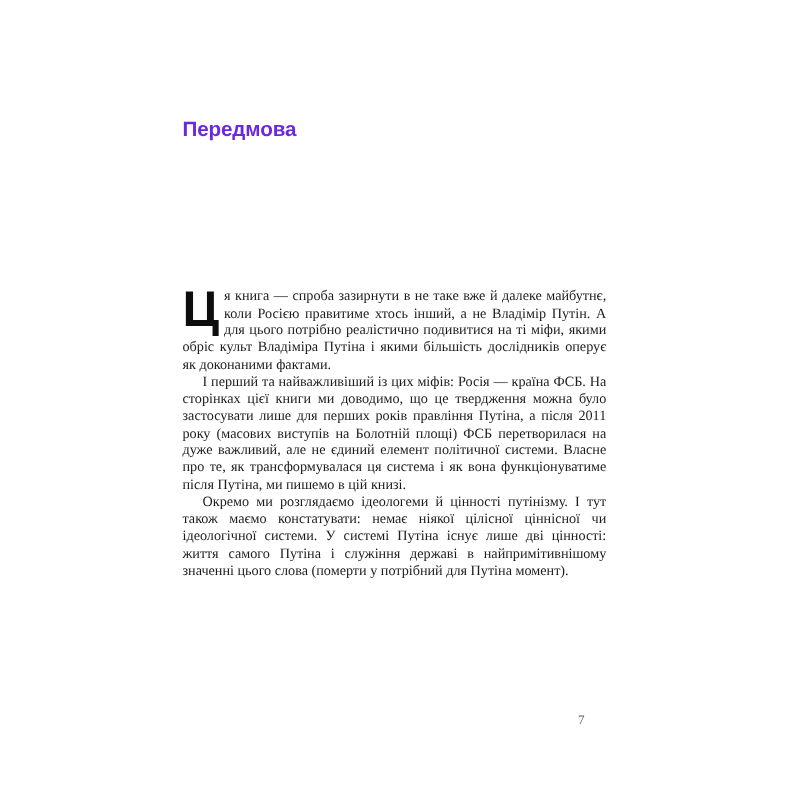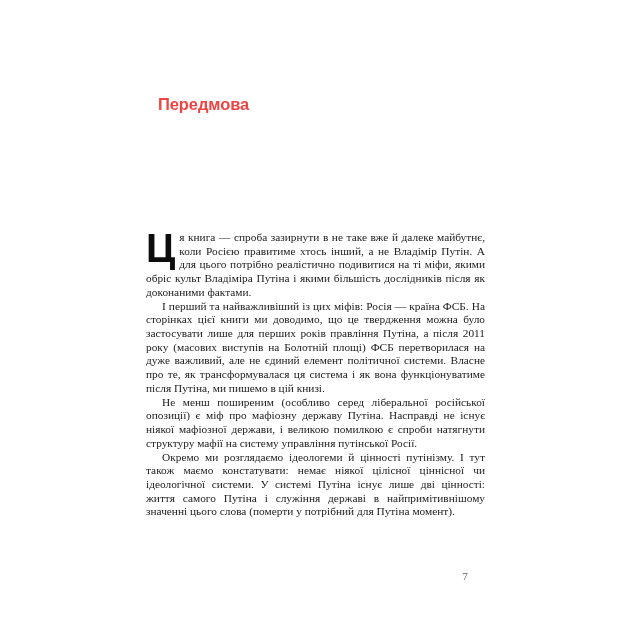--- a/index.html
+++ b/index.html
@@ -25,23 +25,22 @@
 
   
   .chapter-title {
     position: absolute;
     left: 146px;
     top: 84px;
     font-family: "Liberation Sans", "DejaVu Sans", sans-serif;
     font-weight: 700;
     font-size: 16.5px;
     letter-spacing: -0.1px;
-    color: #ef4444;
+    color: #6d28d9;
     white-space: nowrap;
-    margin-left: 12px;
   }
 
   
   .textblock {
     position: absolute;
     left: 146px;
     top: 231px;
     width: 339px;
     font-size: 11.35px;
     line-height: 13.72px;
@@ -89,25 +88,24 @@
 </style>
 </head>
 <body>
 
 <div class="page">
 
   <h1 class="chapter-title">Передмова</h1>
 
   <div class="textblock">
 
-    <p class="para first"><span class="dropcap">Ц</span><span class="lead-bold">я книга</span><span> — спроба зазирнути в не таке вже й далеке майбутнє, коли Росією правитиме хтось інший, а не Владімір Путін. А для цього потрібно реалістично подивитися на ті міфи, якими обріс культ Владіміра Путіна і якими більшість дослідників після як доконаними фактами.</span></p>
+    <p class="para first"><span class="dropcap">Ц</span><span class="lead-bold">я книга</span><span> — спроба зазирнути в не таке вже й далеке майбутнє, коли Росією правитиме хтось інший, а не Владімір Путін. А для цього потрібно реалістично подивитися на ті міфи, якими обріс культ Владіміра Путіна і якими більшість дослідників оперує як доконаними фактами.</span></p>
 
     <p class="para"><span>І перший та найважливіший із цих міфів: Росія — країна ФСБ. На сторінках цієї книги ми доводимо, що це твердження можна було застосувати лише для перших років правління Путіна, а після 2011 року (масових виступів на Болотній площі) ФСБ перетворилася на дуже важливий, але не єдиний елемент політичної системи. Власне про те, як трансформувалася ця система і як вона функціонуватиме після Путіна, ми пишемо в цій книзі.</span></p>
 
-    <p class="para"><span>Не менш поширеним (особливо серед ліберальної російської опозиції) є міф про мафіозну державу Путіна. Насправді не існує ніякої мафіозної держави, і великою помилкою є спроби натягнути структуру мафії на систему управління путінської Росії.</span></p>
 
     <p class="para"><span>Окремо ми розглядаємо ідеологеми й цінності путінізму. І тут також маємо констатувати: немає ніякої цілісної ціннісної чи ідеологічної системи. У системі Путіна існує лише дві цінності: життя самого Путіна і служіння державі в найпримітивнішому значенні цього слова (померти у потрібний для Путіна момент).</span></p>
 
   </div>
 
   <div class="folio">7</div>
 
 </div>
 
 </body></html>

